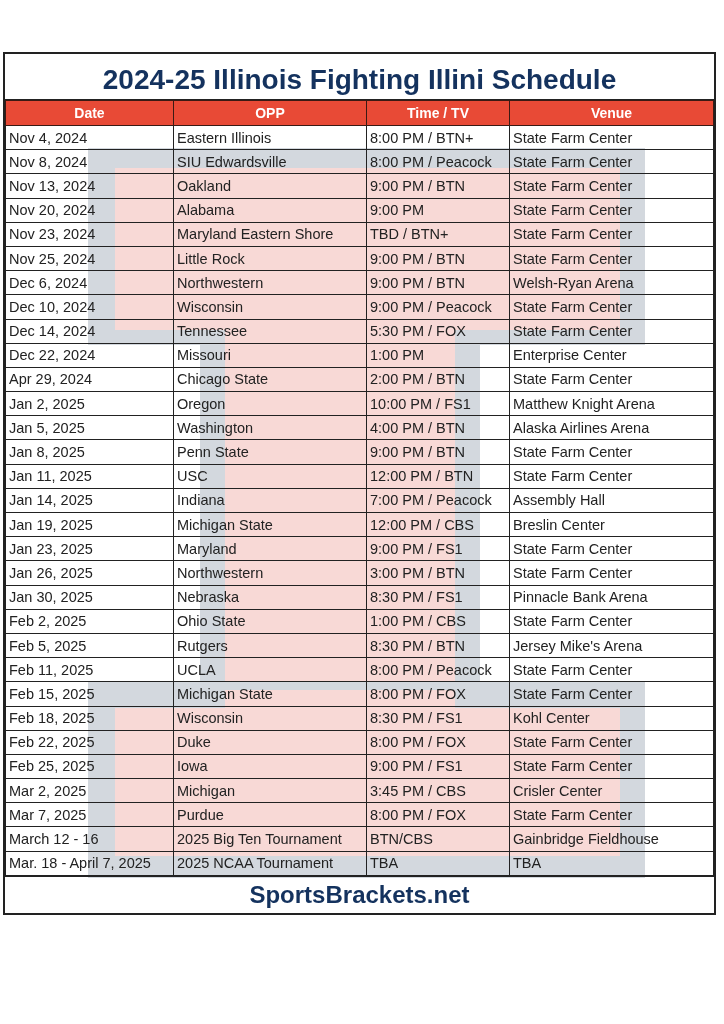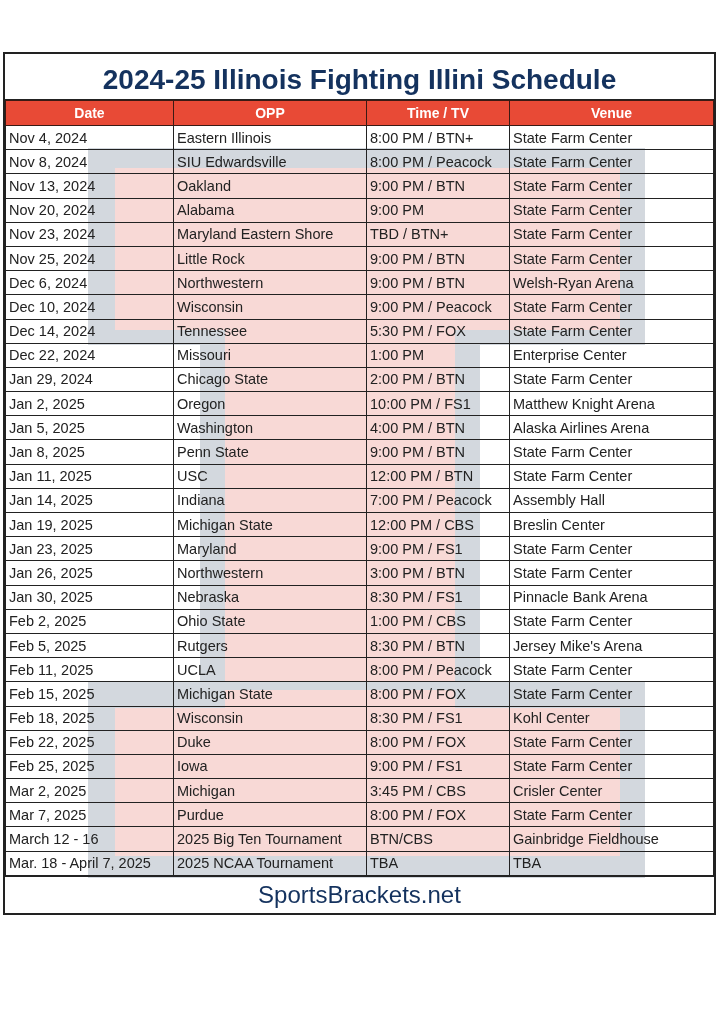--- a/index.html
+++ b/index.html
@@ -14,21 +14,21 @@
            font-weight:bold; font-size:28px; color:#14325e; line-height:38px;
            background:#ffffff;margin-top:7px; }
   table { border-collapse:collapse; width:100%; table-layout:fixed; }
   col.c1 { width:168px; } col.c2 { width:193px; } col.c3 { width:143px; } col.c4 { width:auto; }
   th { background:#e84a36; color:#ffffff; font-size:14px; font-weight:bold;
        height:24px; padding:0; border:1.5px solid #3a1a14; }
   td { font-size:14.5px; color:#222; height:23.2px; padding:0 0 0 3px;
        border:1.5px solid #222; white-space:nowrap; overflow:hidden;
        background:transparent; line-height:22px; }
   .footer { height:36px; border-top:1.5px solid #222; text-align:center;
-            font-weight:normal; font-size:24px; color:#14325e; line-height:36px; }
+            font-weight:bold; font-size:24px; color:#14325e; line-height:36px; }
 </style>
 </head>
 <body>
 
 <div class="wm wm-gray" style="left:88px;top:148px;width:557px;height:197px;"></div>
 <div class="wm wm-pink" style="left:115px;top:168px;width:505px;height:162px;"></div>
 <div class="wm wm-gray" style="left:200px;top:330px;width:280px;height:370px;"></div>
 <div class="wm wm-pink" style="left:225px;top:300px;width:230px;height:420px;"></div>
 <div class="wm wm-gray" style="left:88px;top:682px;width:557px;height:196px;"></div>
 <div class="wm wm-pink" style="left:115px;top:708px;width:505px;height:148px;"></div>
@@ -106,21 +106,21 @@
           <td>5:30 PM / FOX</td>
           <td>State Farm Center</td>
         </tr>
         <tr>
           <td>Dec 22, 2024</td>
           <td>Missouri</td>
           <td>1:00 PM</td>
           <td>Enterprise Center</td>
         </tr>
         <tr>
-          <td>Jan 29, 2024</td>
+          <td>Apr 29, 2024</td>
           <td>Chicago State</td>
           <td>2:00 PM / BTN</td>
           <td>State Farm Center</td>
         </tr>
         <tr>
           <td>Jan 2, 2025</td>
           <td>Oregon</td>
           <td>10:00 PM / FS1</td>
           <td>Matthew Knight Arena</td>
         </tr>

